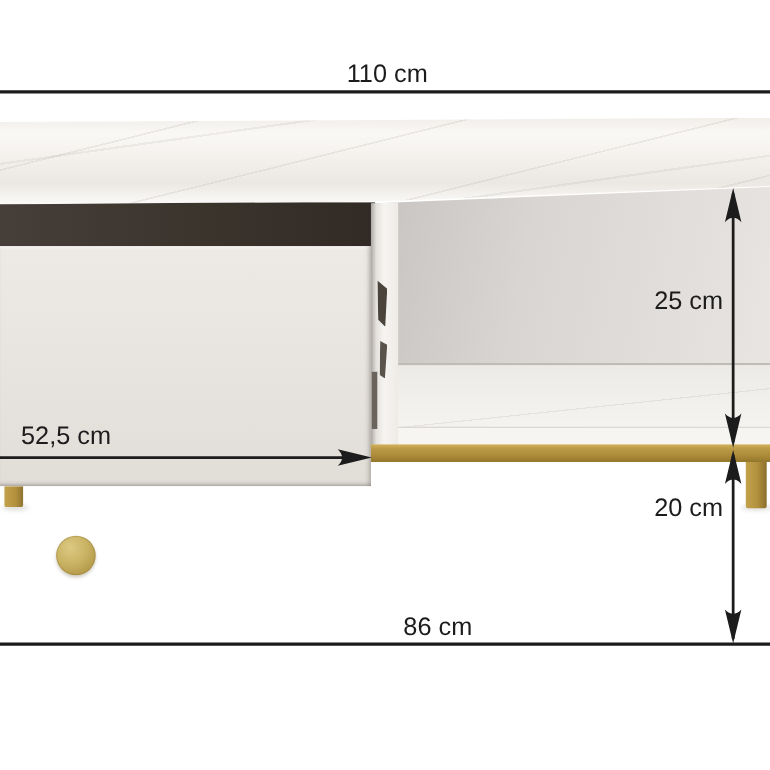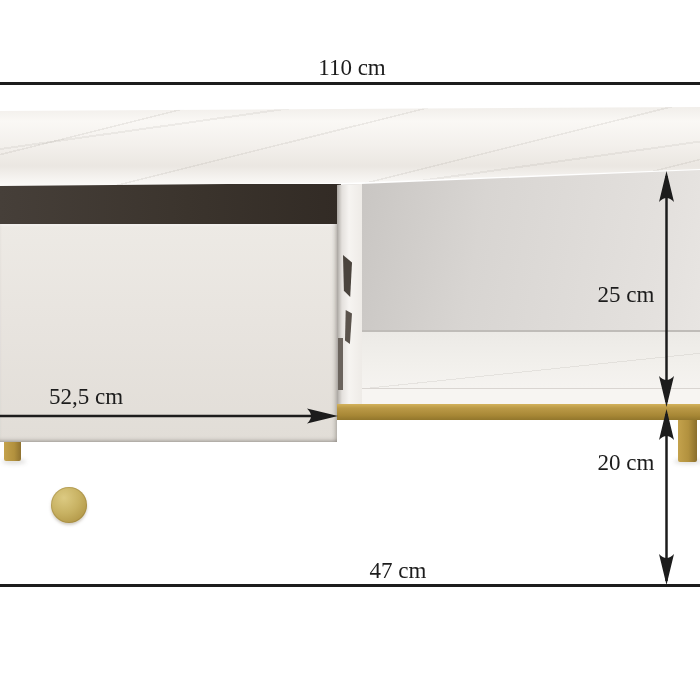--- a/index.html
+++ b/index.html
@@ -4,21 +4,21 @@
 <style>
   :root{
     --line:#1c1c1c; --text:#1c1c1c;
     --gold:#b2913e; --gold-light:#cfae58; --gold-dark:#8a6e2c;
     --drawer:#e8e4df; --marble:#f4f1ed; --cavity:#3b342d;
     --interior:#d9d6d3; --floor:#ffffff;
   }
   html,body{margin:0;padding:0;background:var(--floor);}
   .stage{
     position:relative;width:700px;height:588px;background:var(--floor);
-    overflow:hidden;font-family:Liberation Serif, serif;
+    overflow:hidden;font-family:Liberation Sans, sans-serif;
   }
   .stage *{position:absolute;box-sizing:border-box;}
 
   
   .marble-top{
     left:0;top:107px;width:700px;height:80px;z-index:4;
     clip-path:polygon(0 4px,700px 0,700px 62px,345px 76px,0 79px);
     background:
       repeating-linear-gradient(-14deg, rgba(148,142,134,0) 0 26px, rgba(148,142,134,.14) 26px 27.5px, rgba(148,142,134,0) 27.5px 58px),
       repeating-linear-gradient(-8deg, rgba(130,124,116,0) 0 44px, rgba(130,124,116,.10) 44px 46px, rgba(130,124,116,0) 46px 90px),
@@ -130,17 +130,17 @@
       <line x1="666.5" y1="414" x2="666.5" y2="581" stroke-width="2.5"></line>
       <path stroke="none" d="M666.5 409 l-7.5 31 q7.5 -8 15 0 z"></path>
       <path stroke="none" d="M666.5 585 l-7.5 -31 q7.5 8 15 0 z"></path>
 
       <line x1="0" y1="416" x2="316" y2="416" stroke-width="2.5"></line>
       <path stroke="none" d="M338 416 l-31 -7.5 q8 7.5 0 15 z"></path>
     </g>
   </svg>
 
   <span class="dim-label" style="left:352px;top:67px">110 cm</span>
-  <span class="dim-label" style="left:626px;top:294px">25 cm</span>
-  <span class="dim-label" style="left:86px;top:396px">52,5 cm</span>
+  <span class="dim-label" style="left:626px;top:273px">25 cm</span>
+  <span class="dim-label" style="left:60px;top:396px">52,5 cm</span>
   <span class="dim-label" style="left:626px;top:462px">20 cm</span>
-  <span class="dim-label" style="left:398px;top:570px">47 cm</span>
+  <span class="dim-label" style="left:398px;top:570px">86 cm</span>
 </div>
 
 </body></html>

